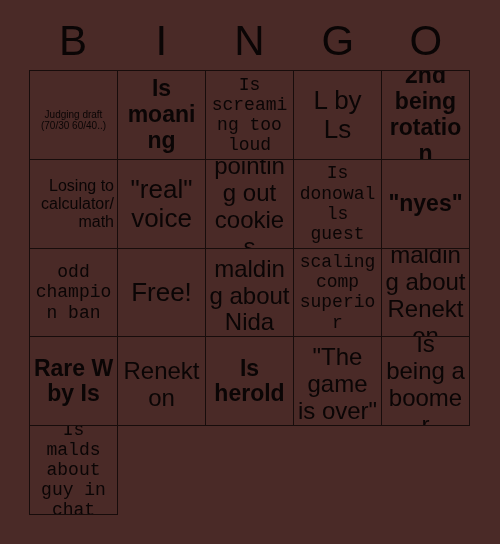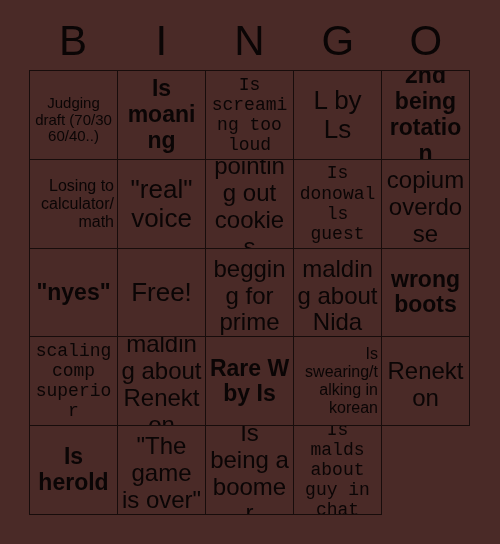--- a/index.html
+++ b/index.html
@@ -71,21 +71,21 @@
     line-height: 1.12;
     word-wrap: break-word;
     overflow-wrap: break-word;
     hyphens: none;
   }
   
   .fs-xxl .cell-text { font-size: 26px; }
   .fs-xl  .cell-text { font-size: 23px; font-weight: bold; }
   .fs-l   .cell-text { font-size: 24px; margin-top: 7px; }
   .fs-m   .cell-text { font-size: 18px; font-family: Liberation Mono, monospace; }
-  .fs-s   .cell-text { font-size: 15px; margin-top: 10px; }
+  .fs-s   .cell-text { font-size: 10px; margin-top: 10px; }
   .fs-xs  .cell-text { font-size: 16px; text-align: right; }
 </style>
 </head>
 <body>
 
 <div class="bingo-page">
 
   <div class="bingo-header">
     <div class="letter">B</div>
     <div class="letter">I</div>
@@ -115,49 +115,40 @@
       </div>
       <div class="cell fs-xxl">
         <span class="cell-text">"real" voice</span>
       </div>
       <div class="cell fs-l">
         <span class="cell-text">pointing out cookies</span>
       </div>
       <div class="cell fs-m">
         <span class="cell-text">Is donowalls guest</span>
       </div>
-      <div class="cell fs-l">
-        <span class="cell-text">copium overdose</span>
-      </div>
       <div class="cell fs-xl">
         <span class="cell-text">"nyes"</span>
+      </div>
+      <div class="cell fs-m">
+        <span class="cell-text">odd champion ban</span>
       </div>
       <div class="cell fs-xxl">
         <span class="cell-text">Free!</span>
       </div>
       <div class="cell fs-l">
-        <span class="cell-text">begging for prime</span>
-      </div>
-      <div class="cell fs-l">
         <span class="cell-text">malding about Nida</span>
-      </div>
-      <div class="cell fs-xl">
-        <span class="cell-text">wrong boots</span>
       </div>
       <div class="cell fs-m">
         <span class="cell-text">scaling comp superior</span>
       </div>
       <div class="cell fs-l">
         <span class="cell-text">malding about Renekton</span>
       </div>
       <div class="cell fs-xl">
         <span class="cell-text">Rare W by Is</span>
-      </div>
-      <div class="cell fs-xs">
-        <span class="cell-text">Is swearing/talking in korean</span>
       </div>
       <div class="cell fs-l">
         <span class="cell-text">Renekton</span>
       </div>
       <div class="cell fs-xl">
         <span class="cell-text">Is herold</span>
       </div>
       <div class="cell fs-l">
         <span class="cell-text">"The game is over"</span>
       </div>

